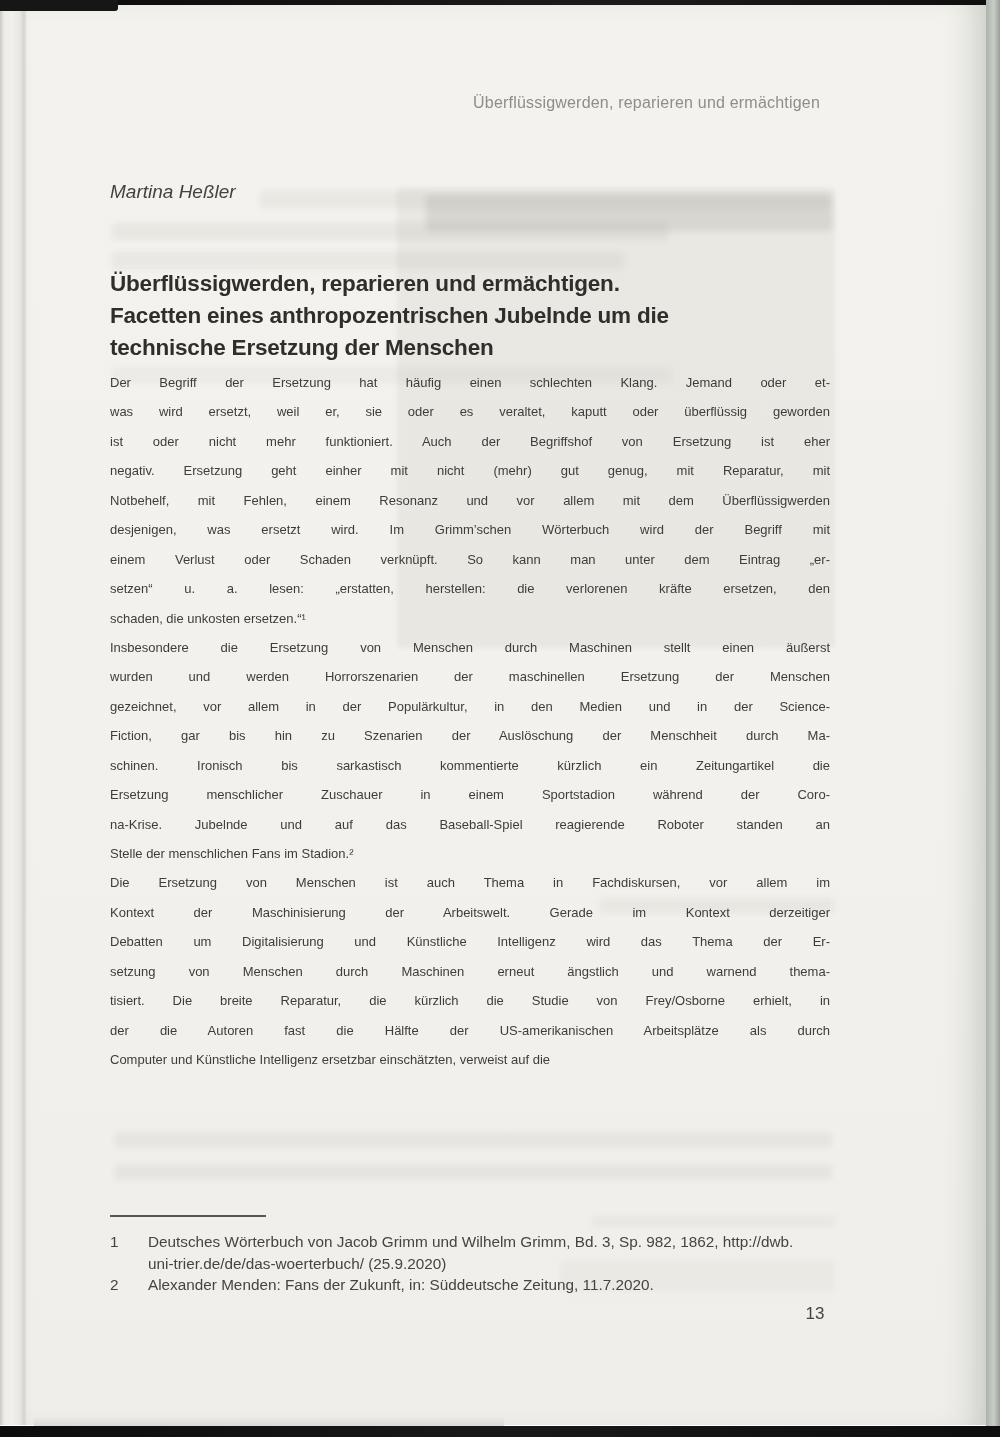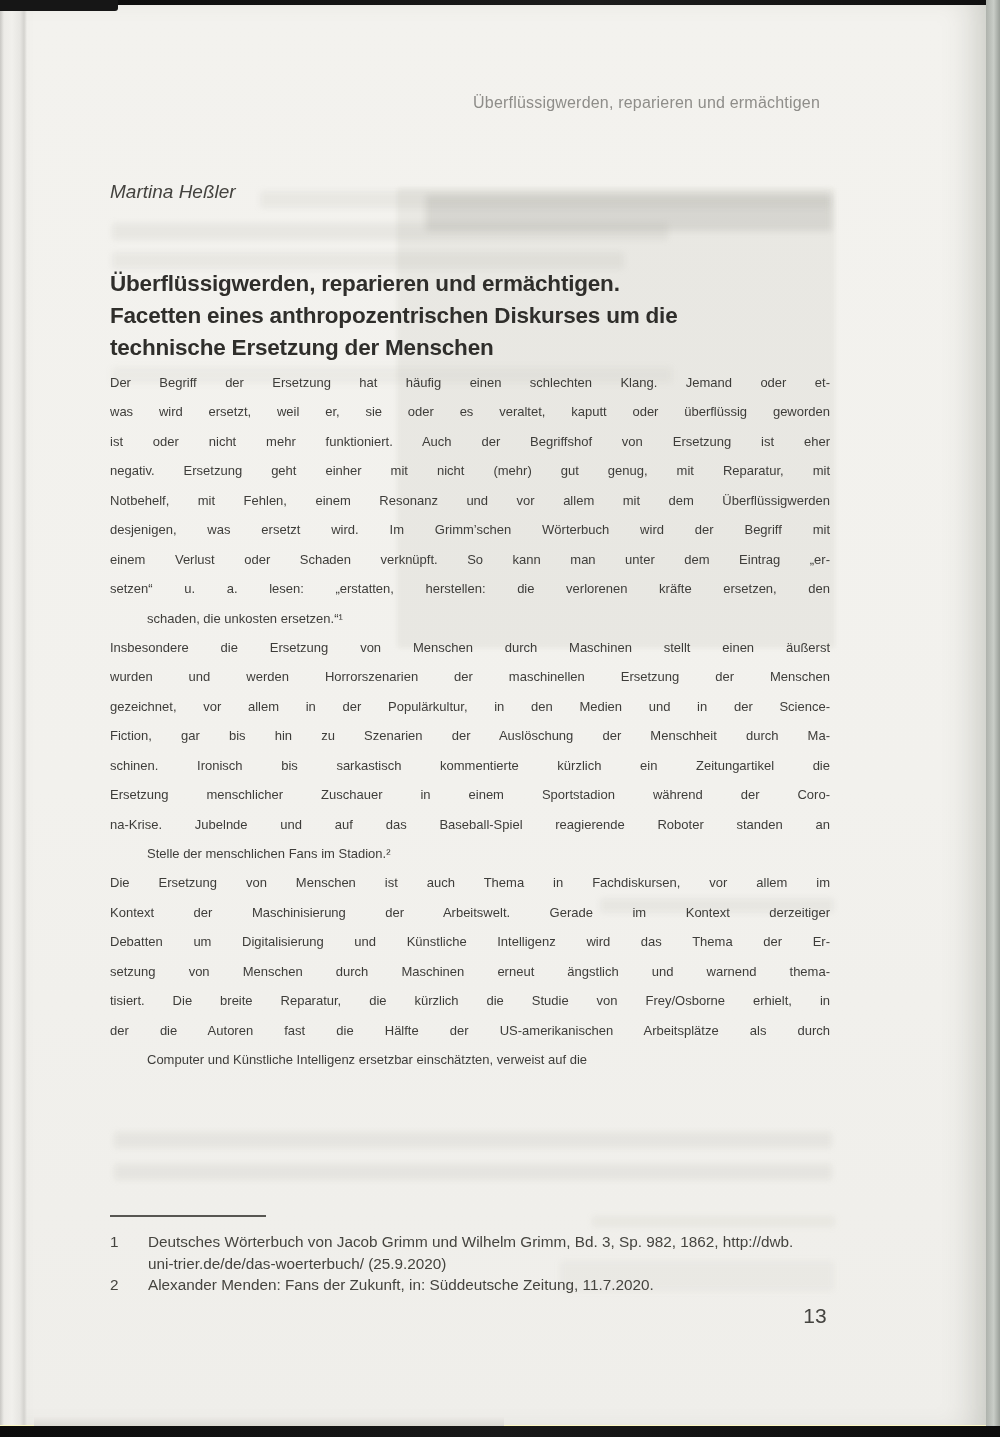--- a/index.html
+++ b/index.html
@@ -1,18 +1,18 @@
 <!DOCTYPE html>
 <html lang="de"><head>
 <meta charset="utf-8">
 <style>
   html,body{margin:0;padding:0;background:#101010;}
   .scan{
     position:relative;width:1000px;height:1437px;overflow:hidden;
-    background:#fef9c3;
+    background:#ffffff;
     font-family:"Liberation Sans","DejaVu Sans",sans-serif;
   }
   
   .paper{
     position:absolute;left:2px;top:5px;width:984px;height:1420px;
     background:linear-gradient(180deg,#f3f2ee 0%,#f2f1ed 55%,#efeeea 100%);
     box-shadow:
       inset 30px 0 22px -24px rgba(88,86,80,0.38),
       inset -28px 0 34px -20px rgba(108,114,104,0.33);
   }
@@ -41,30 +41,30 @@
   .running-head{
     position:absolute;left:110px;top:93px;width:710px;
     text-align:right;font-size:16px;line-height:20px;color:#8e8d89;letter-spacing:.2px;
   }
   .author{position:absolute;left:110px;top:181px;font-size:19px;color:#44433f;font-style:italic;}
   .title{position:absolute;left:110px;top:268px;width:740px;
     font-size:22.5px;font-weight:bold;line-height:32px;color:#2f2e2b;letter-spacing:-0.2px;}
   .body-text{position:absolute;left:110px;top:375px;width:720px;color:#3e3d3a;
     font-size:13px;}
   .bline{height:29.45px;text-align:justify;text-align-last:justify;overflow:visible;}
-  .bline.plast{text-align-last:left;margin-left:37px;}
+  .bline.plast{text-align-last:left;}
   .fn-rule{position:absolute;left:110px;top:1215px;width:156px;height:2px;background:#575652;}
   .footnotes{position:absolute;left:110px;top:1231px;width:740px;color:#45443f;
     font-size:15.3px;line-height:21.5px;}
   .fn-row{display:flex;}
   .fn-num{width:38px;flex:0 0 38px;}
   .fn-text{flex:1;}
   .fn-line{white-space:nowrap;}
   .page-number{position:absolute;left:780px;top:1304px;width:70px;text-align:center;
-    font-size:21px;color:#454440;}
+    font-size:17px;color:#454440;}
 </style>
 </head>
 <body>
 
 <div class="scan">
 
   <div class="paper">
 
     <div class="ghost g-block"></div>
     <div class="ghost g-headline"></div>
@@ -78,21 +78,21 @@
     <div class="ghost g-g1"></div>
     <div class="ghost g-g2"></div>
   </div>
 
   <div class="running-head">Überflüssigwerden, reparieren und ermächtigen</div>
 
   <div class="author">Martina Heßler</div>
 
   <div class="title">
     <div>Überflüssigwerden, reparieren und ermächtigen.</div>
-    <div>Facetten eines anthropozentrischen Diskurses um die</div>
+    <div>Facetten eines anthropozentrischen Jubelnde um die</div>
     <div>technische Ersetzung der Menschen</div>
   </div>
 
   <div class="body-text" id="body-text">
       <div class="bline">Der Begriff der Ersetzung hat häufig einen schlechten Klang. Jemand oder et-</div>
       <div class="bline">was wird ersetzt, weil er, sie oder es veraltet, kaputt oder überflüssig geworden</div>
       <div class="bline">ist oder nicht mehr funktioniert. Auch der Begriffshof von Ersetzung ist eher</div>
       <div class="bline">negativ. Ersetzung geht einher mit nicht (mehr) gut genug, mit Reparatur, mit</div>
       <div class="bline">Notbehelf, mit Fehlen, einem Resonanz und vor allem mit dem Überflüssigwerden</div>
       <div class="bline">desjenigen, was ersetzt wird. Im Grimm’schen Wörterbuch wird der Begriff mit</div>

